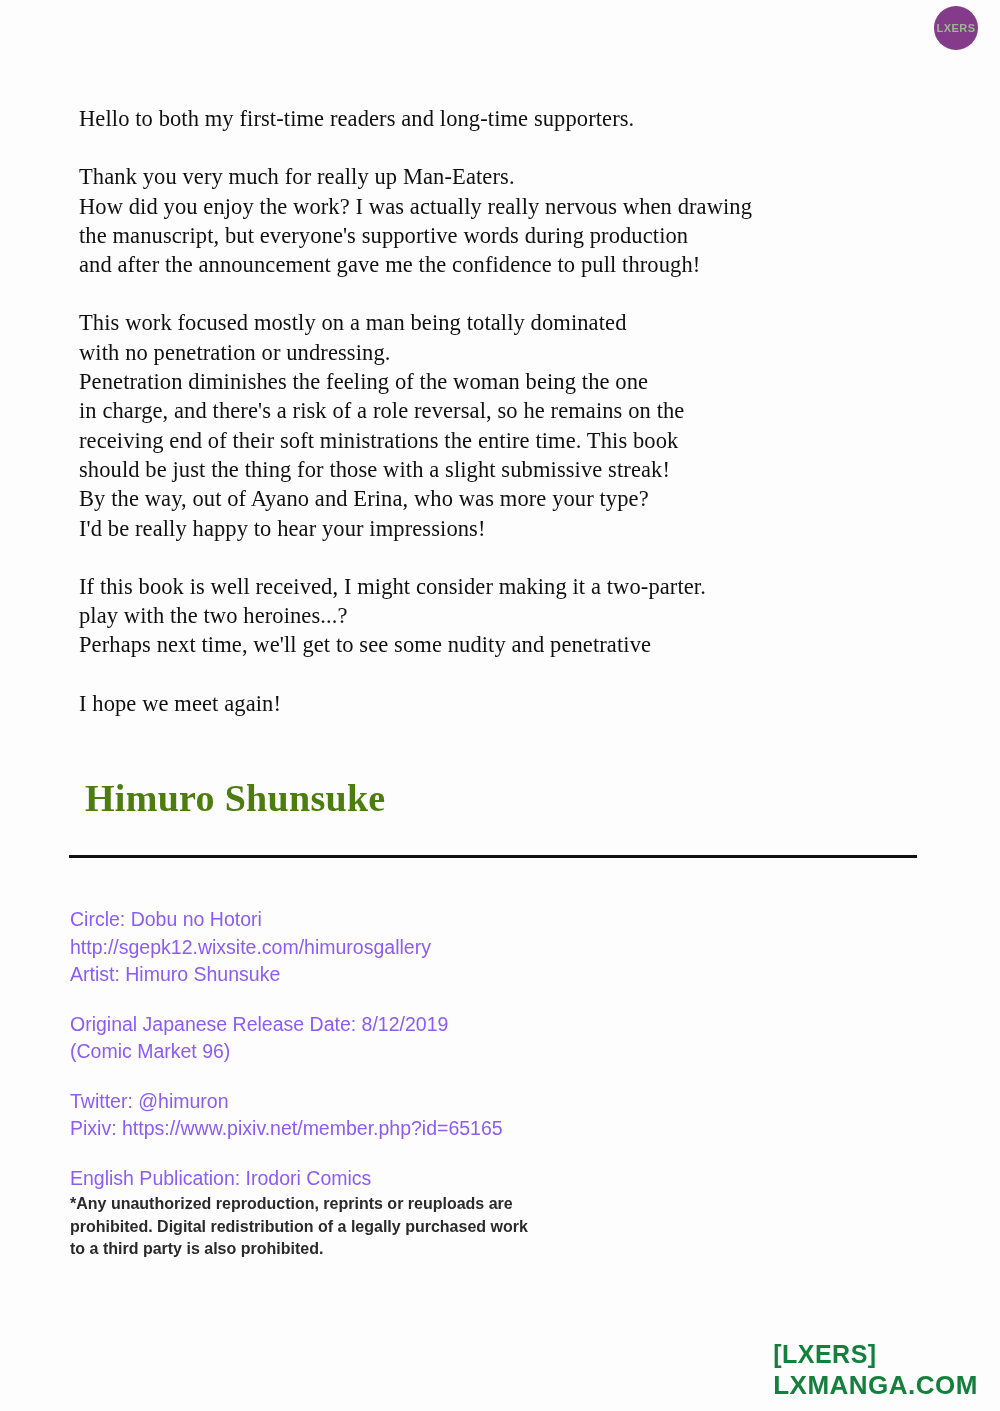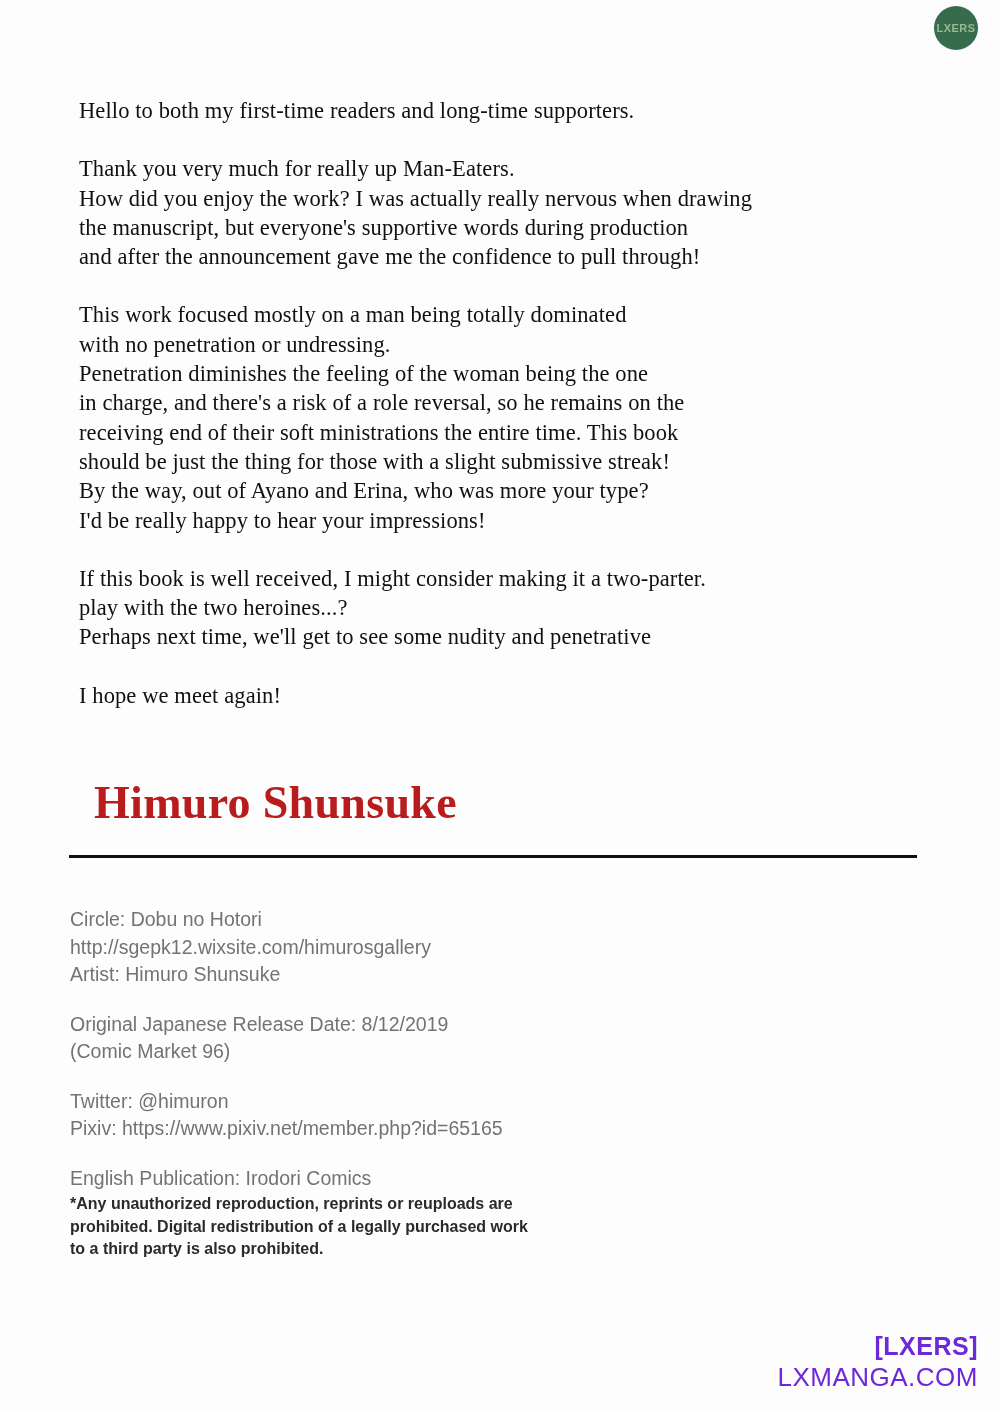--- a/index.html
+++ b/index.html
@@ -23,82 +23,82 @@
   }
 
   
   .corner-watermark {
     position: absolute;
     top: 6px;
     right: 22px;
     width: 44px;
     height: 44px;
     border-radius: 50%;
-    background: #14532d;
+    background: #701a75;
     display: flex;
     align-items: center;
     justify-content: center;
     opacity: 0.85;
   }
   .corner-watermark span {
     font-family: "Liberation Sans", sans-serif;
     font-size: 11px;
     font-weight: bold;
     color: #86b07a;
     letter-spacing: 0.5px;
   }
 
   .afterword {
     position: absolute;
     left: 79px;
-    top: 96px;
+    top: 104px;
     width: 820px;
   }
 
   .afterword p {
     margin: 0;
     font-family: "Liberation Serif", serif;
     font-size: 22.5px;
     line-height: 29.3px;
     color: #101010;
     letter-spacing: 0.1px;
   }
   .para-gap {
     height: 29px;
   }
 
   .signature {
     position: absolute;
-    left: 94px;
+    left: 85px;
     top: 776px;
     font-family: "Liberation Serif", serif;
     font-weight: bold;
-    font-size: 46px;
+    font-size: 38px;
     letter-spacing: 0.3px;
-    color: #b91c1c;
+    color: #4d7c0f;
   }
 
   .divider {
     position: absolute;
     left: 69px;
     top: 855px;
     width: 848px;
     height: 3px;
     background: #111111;
   }
 
   .credits {
     position: absolute;
     left: 70px;
     top: 906px;
     width: 700px;
     font-family: "Liberation Sans", sans-serif;
     font-size: 19.5px;
     line-height: 27.5px;
-    color: #737373;
+    color: #8b5cf6;
   }
   .credits .block {
     margin-bottom: 22px;
   }
   .credits .block:last-child {
     margin-bottom: 2px;
   }
   .credits .line {
     white-space: nowrap;
   }
@@ -111,34 +111,33 @@
     font-family: "Liberation Sans", sans-serif;
     font-size: 16px;
     line-height: 22.5px;
     color: #2a2a2a;
     font-weight: bold;
   }
 
   .footer-watermark {
     position: absolute;
     right: 22px;
-    bottom: 18px;
-    text-align: right;
-    font-family: "Liberation Sans", sans-serif;
-    color: #6d28d9;
+    bottom: 10px;
+    font-family: "Liberation Sans", sans-serif;
+    color: #15803d;
   }
   .footer-watermark .tag {
     font-size: 25px;
     font-weight: bold;
     letter-spacing: 0.5px;
     line-height: 30px;
   }
   .footer-watermark .site {
     font-size: 26px;
-    font-weight: normal;
+    font-weight: bold;
     letter-spacing: 0.5px;
     line-height: 32px;
   }
 </style>
 </head>
 <body>
 
 <div class="page">
 
   <div class="corner-watermark">

